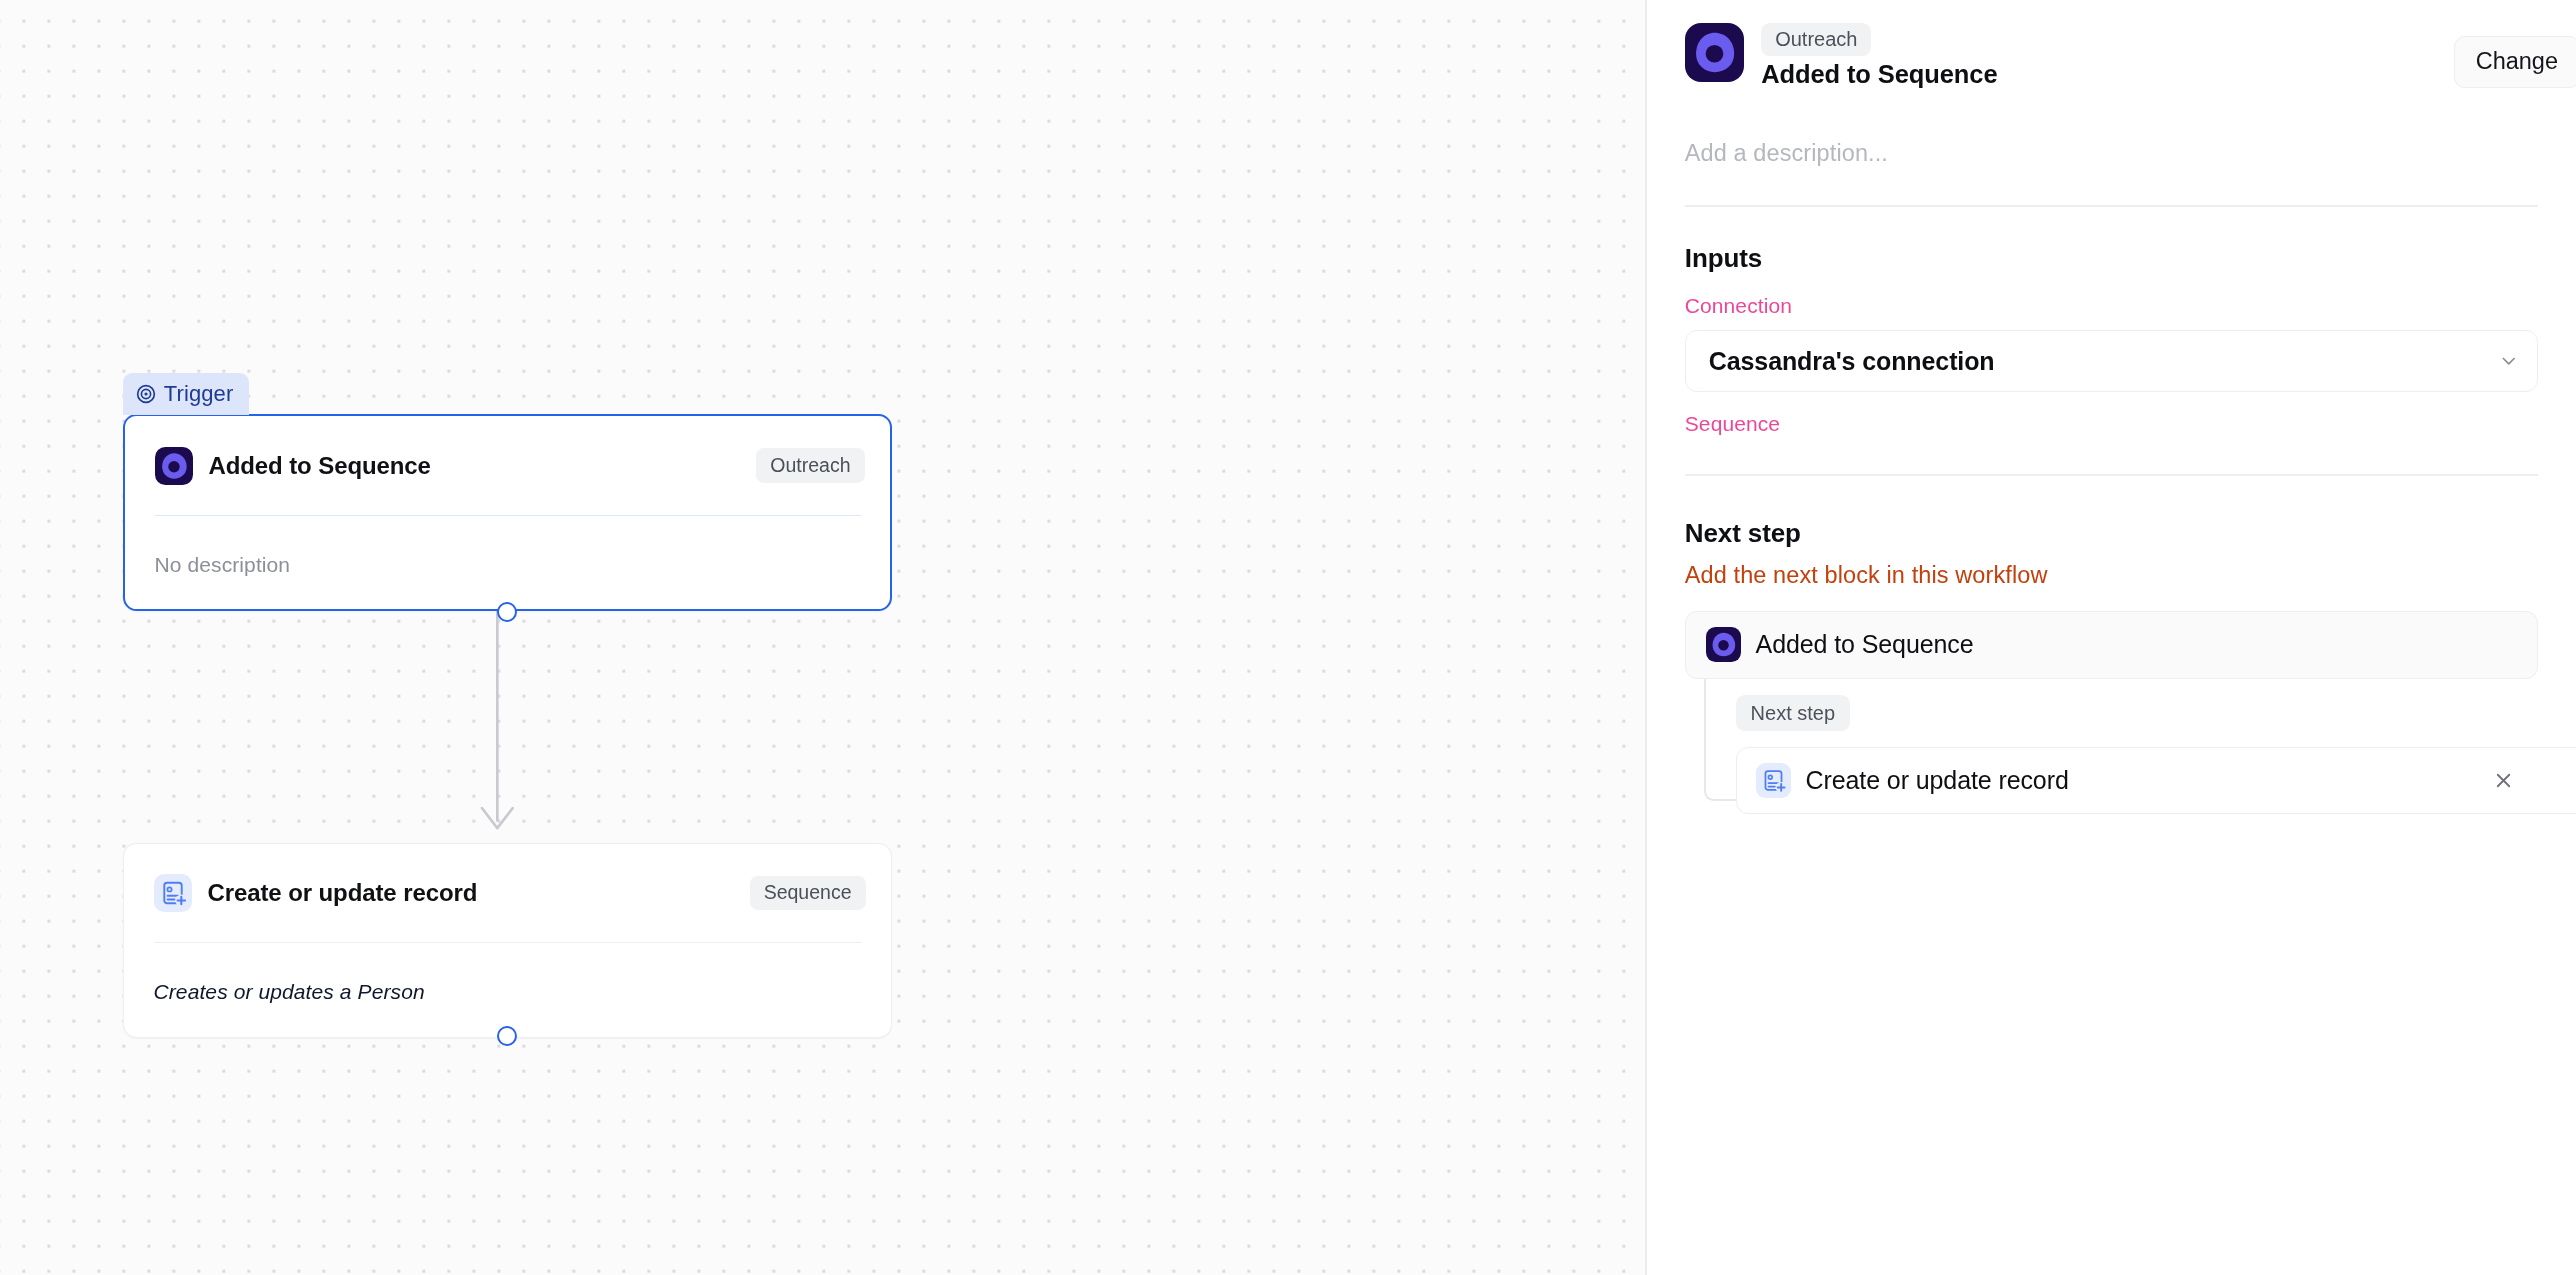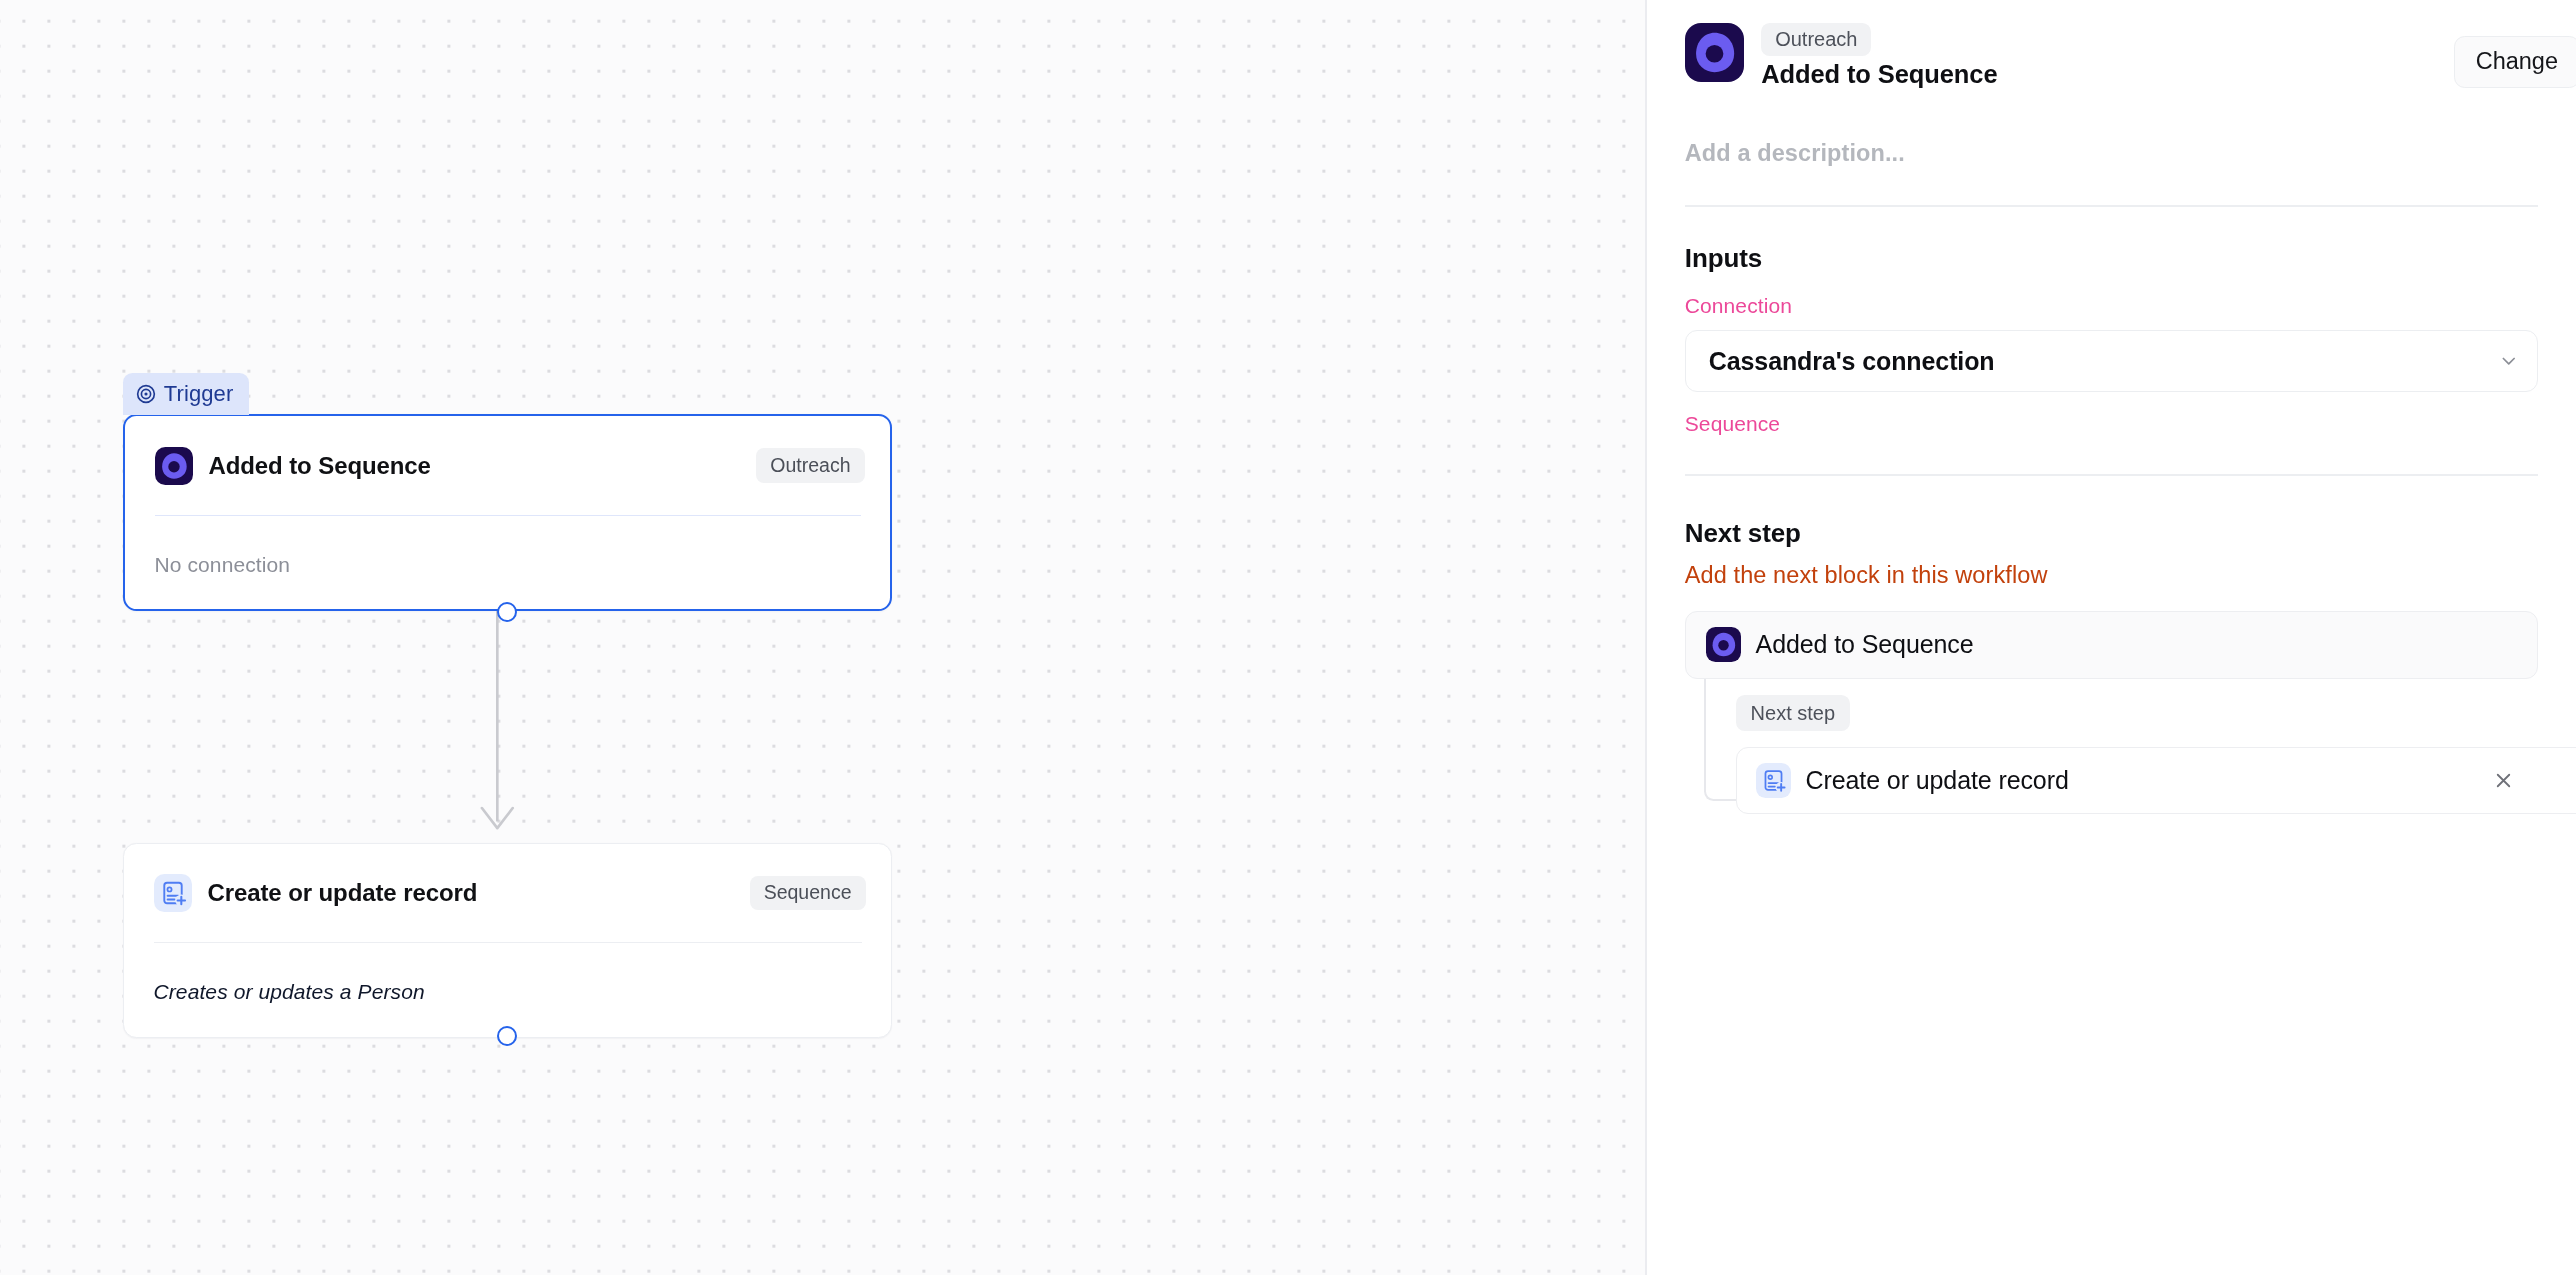--- a/index.html
+++ b/index.html
@@ -142,21 +142,20 @@
     font-size: 23.5px; color: #15161a;
     font-family: "Liberation Sans", sans-serif;
     cursor: pointer;
     white-space: nowrap;
   }
 
   .panel-desc {
     font-size: 23.5px; color: #b4b7bd;
     padding: 51px 0 0 0;
     letter-spacing: 0.1px;
-    font-weight: bold;
   }
   .rule { height: 2px; background: #eceef1; margin: 38px 0 0 0; }
 
   .section-title {
     font-size: 26px; font-weight: 700; color: #0e0f13;
     margin-top: 36px;
     letter-spacing: -0.1px;
   }
   .field { margin-top: 20px; }
   .field-label {
@@ -252,21 +251,21 @@
       <div class="node-head">
         <svg class="node-icon" viewBox="0 0 48 48">
           <rect x="0" y="0" width="48" height="48" rx="13" fill="#1b0a4d"></rect>
           <path d="M24 8 C33 8 40 15 40 25 C40 34 33 40 24 40 C16 40 9 34 9 25 C9 15 16 8 24 8 Z" fill="#6b5cf0"></path>
           <circle cx="24" cy="25" r="7.2" fill="#1b0a4d"></circle>
         </svg>
         <div class="node-title">Added to Sequence</div>
         <div class="node-badge">Outreach</div>
       </div>
       <div class="node-sep"></div>
-      <div class="node-desc">No connection</div>
+      <div class="node-desc">No description</div>
     </div>
     <div class="handle h1"></div>
 
     <div class="node plain">
       <div class="node-head">
         <svg class="node-icon" viewBox="0 0 48 48">
           <rect x="0" y="0" width="48" height="48" rx="13" fill="#e3ebfd"></rect>
           <path d="M13 14.5 a3.5 3.5 0 0 1 3.5 -3.5 h15 a3.5 3.5 0 0 1 3.5 3.5 v19 a3.5 3.5 0 0 1 -3.5 3.5 h-15 a3.5 3.5 0 0 1 -3.5 -3.5 z" fill="none" stroke="#4f7df3" stroke-width="2.4"></path>
           <circle cx="19.6" cy="19.5" r="2.6" fill="none" stroke="#4f7df3" stroke-width="2.2"></circle>
           <line x1="17.2" y1="27.5" x2="30.5" y2="27.5" stroke="#4f7df3" stroke-width="2.4" stroke-linecap="round"></line>

